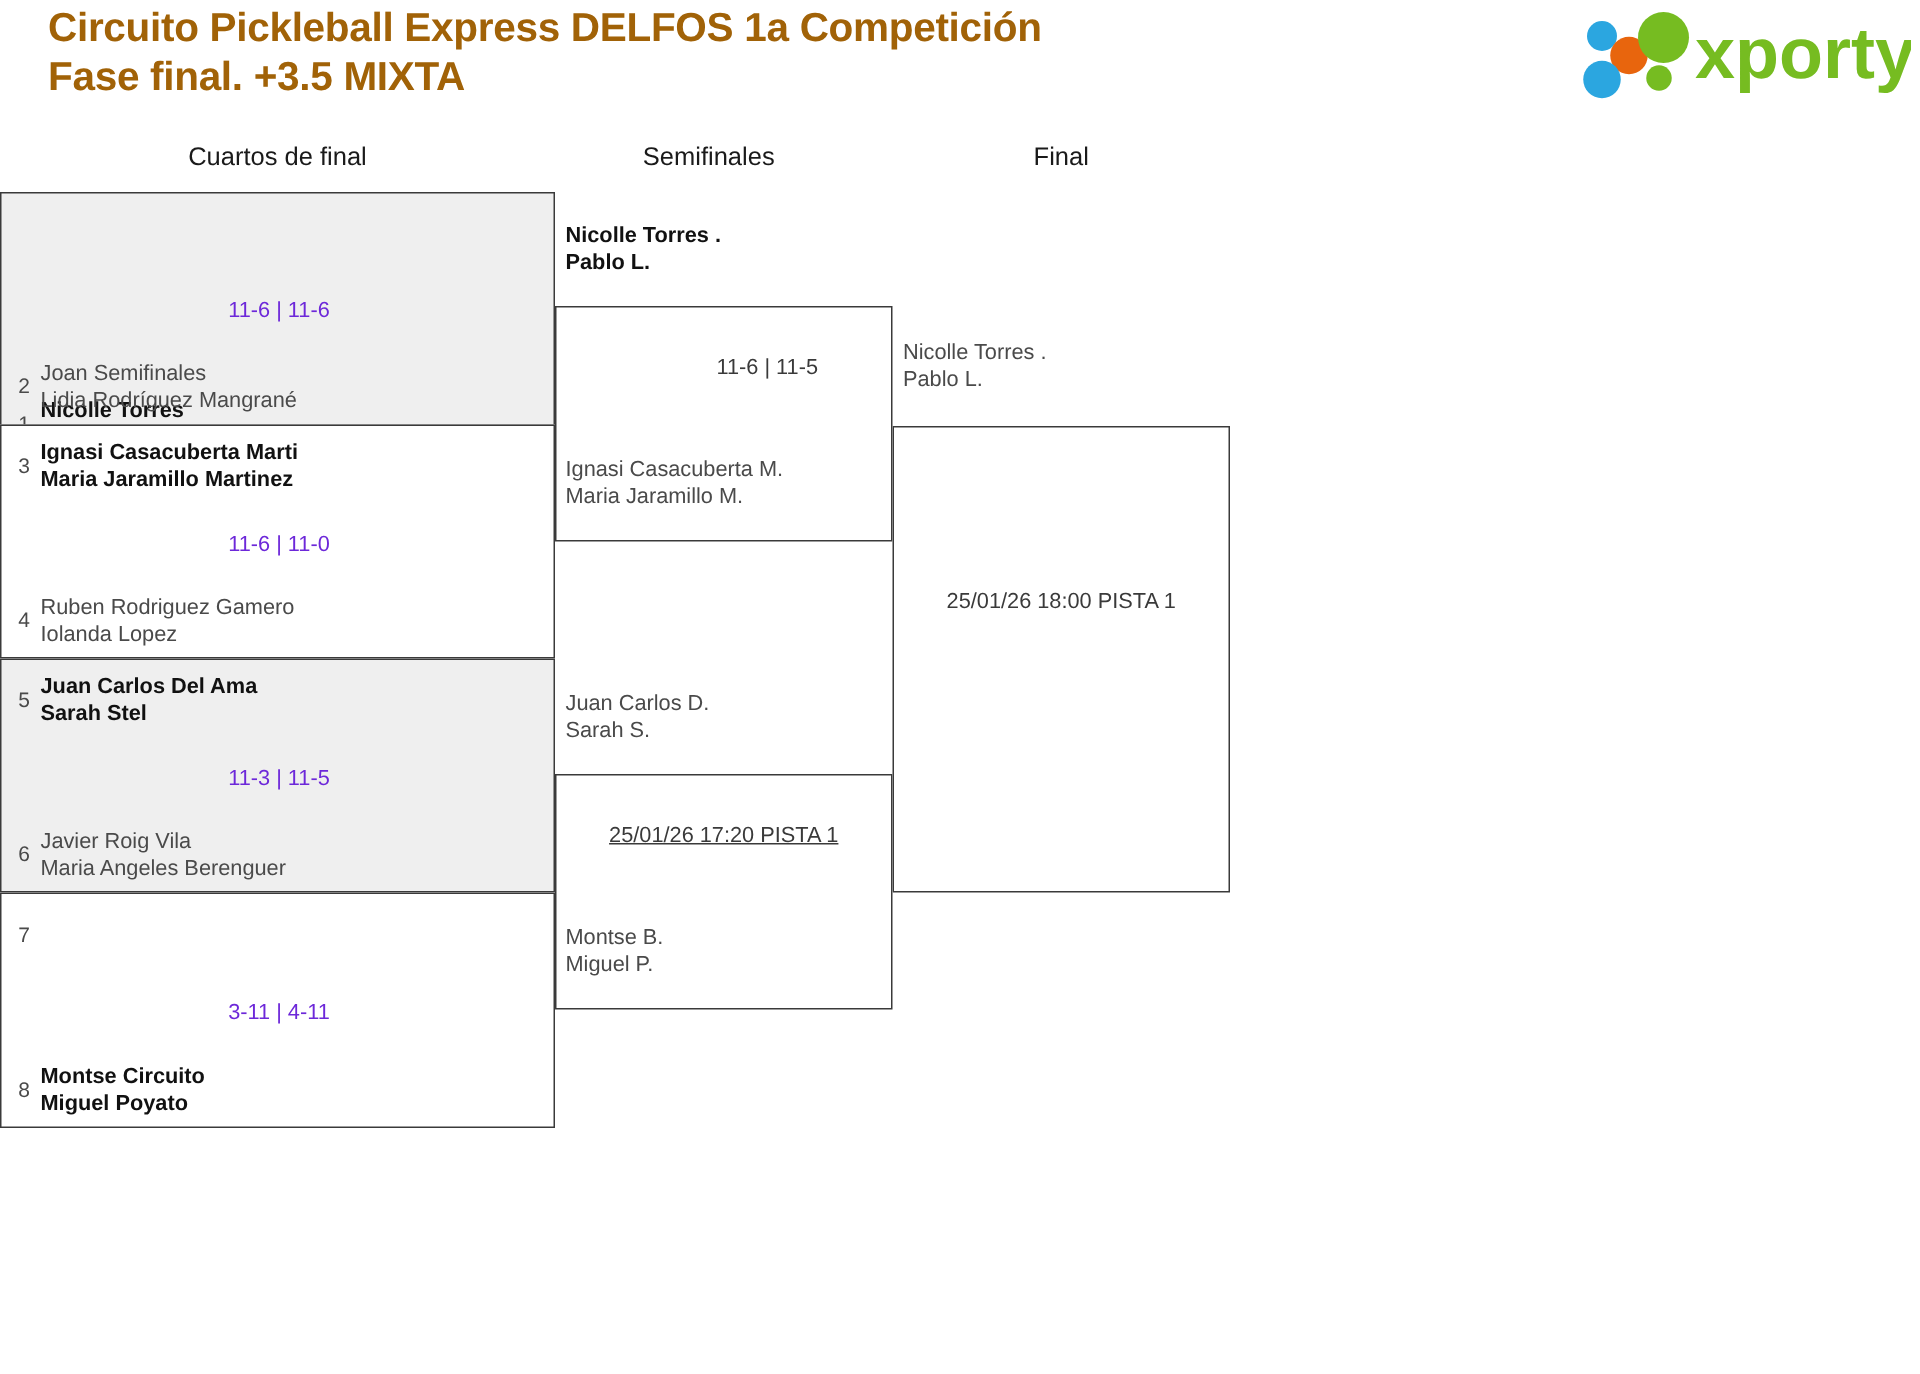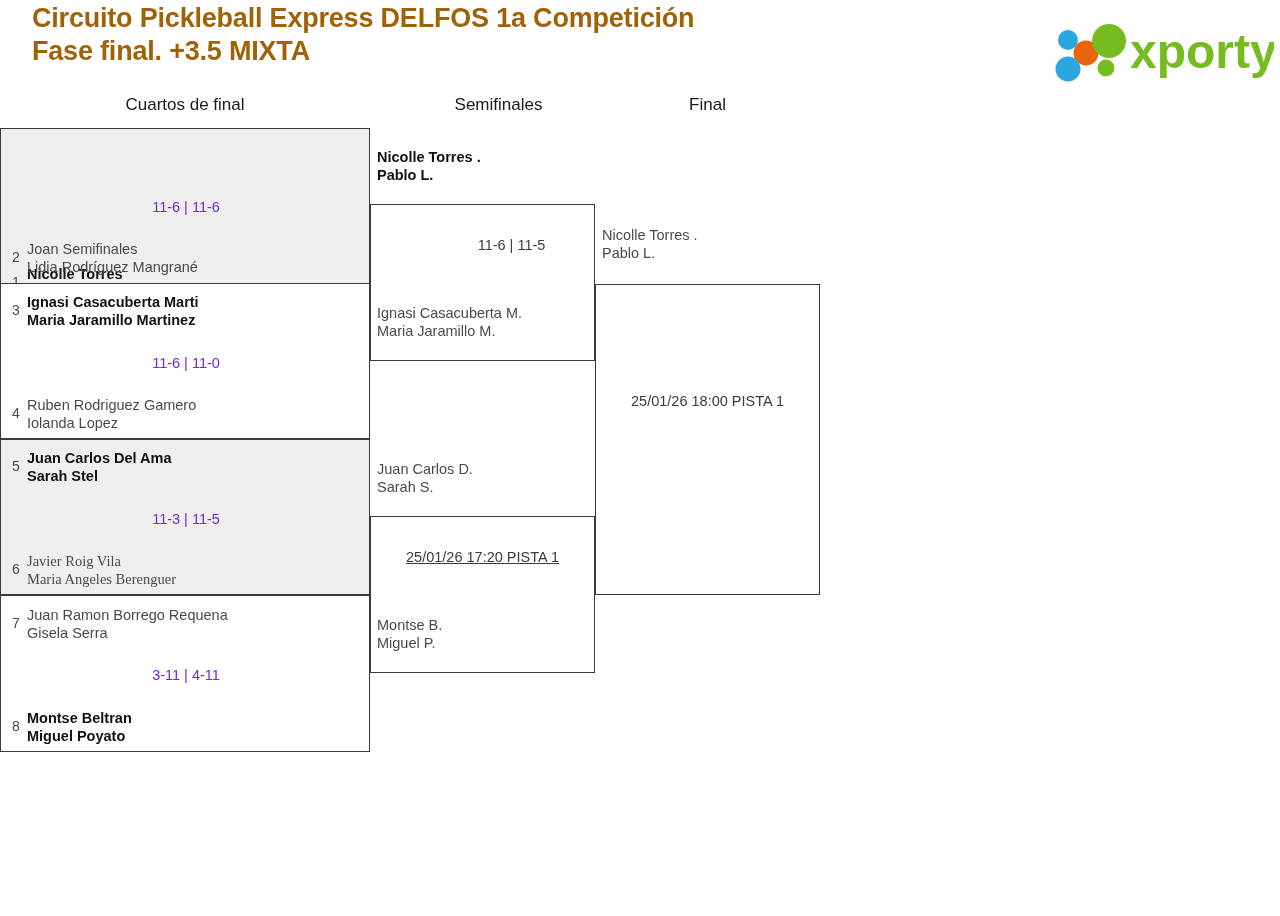--- a/index.html
+++ b/index.html
@@ -16,33 +16,33 @@
   
   .title-block {
     position: absolute; left: 0; top: 2px; width: 900px;
   }
   .title-line {
     font-size: 27px; font-weight: 700; line-height: 33px;
     color: #a16207; letter-spacing: -0.2px; white-space: nowrap; padding-left: 32px;
   }
 
   .logo {
-    position: absolute; right: 6px; top: 20px;
+    position: absolute; right: 6px; top: 4px;
     width: 226px; height: 64px;
   }
   .logo svg { display: block; }
 
   
   .round-head {
     position: absolute; top: 95px;
     font-size: 17px; font-weight: 400; color: #1a1a1a;
     text-align: center; white-space: nowrap;
   }
   .rh-qf  { left: 0;   width: 370px; }
-  .rh-sf  { left: 386px; width: 225px; }
+  .rh-sf  { left: 360px; width: 225px; }
   .rh-f   { left: 595px; width: 225px; }
 
   .qf-match {
     position: absolute; left: 0; width: 370px;
     border: 1px solid #3a3a3a;
     background: #ffffff;
   }
   .qf-match.shaded { background: #efefef; }
 
   .seed {
@@ -135,36 +135,32 @@
   </div>
 
   <div class="qf-match shaded" style="top:439px;height:156px;">
     <div class="seed" style="top:18px;">5</div>
     <div class="team win" style="top:9px;">
       <span class="ln">Juan Carlos Del Ama</span>
       <span class="ln">Sarah Stel</span>
     </div>
     <div class="score" style="top:71px;">11-3 | 11-5</div>
     <div class="seed" style="top:121px;">6</div>
-    <div class="team" style="top:112px;font-family:Liberation Serif, serif;">
+    <div class="team" style="top:112px;">
       <span class="ln">Javier Roig Vila</span>
       <span class="ln">Maria Angeles Berenguer</span>
     </div>
   </div>
 
   <div class="qf-match" style="top:595px;height:157px;">
     <div class="seed" style="top:19px;">7</div>
-    <div class="team" style="top:10px;">
-      <span class="ln">Juan Ramon Borrego Requena</span>
-      <span class="ln">Gisela Serra</span>
-    </div>
     <div class="score" style="top:71px;">3-11 | 4-11</div>
     <div class="seed" style="top:122px;">8</div>
     <div class="team win" style="top:113px;">
-      <span class="ln">Montse Beltran</span>
+      <span class="ln">Montse Circuito</span>
       <span class="ln">Miguel Poyato</span>
     </div>
   </div>
 
   <div class="box" style="left:370px;top:204px;width:225px;height:157px;"></div>
   <div class="sf-team win" style="left:377px;top:148px;">
     <span class="ln">Nicolle Torres .</span>
     <span class="ln">Pablo L.</span>
   </div>
   <div class="sf-score" style="left:370px;top:237px;width:247px;padding-left:36px;">11-6 | 11-5</div>

